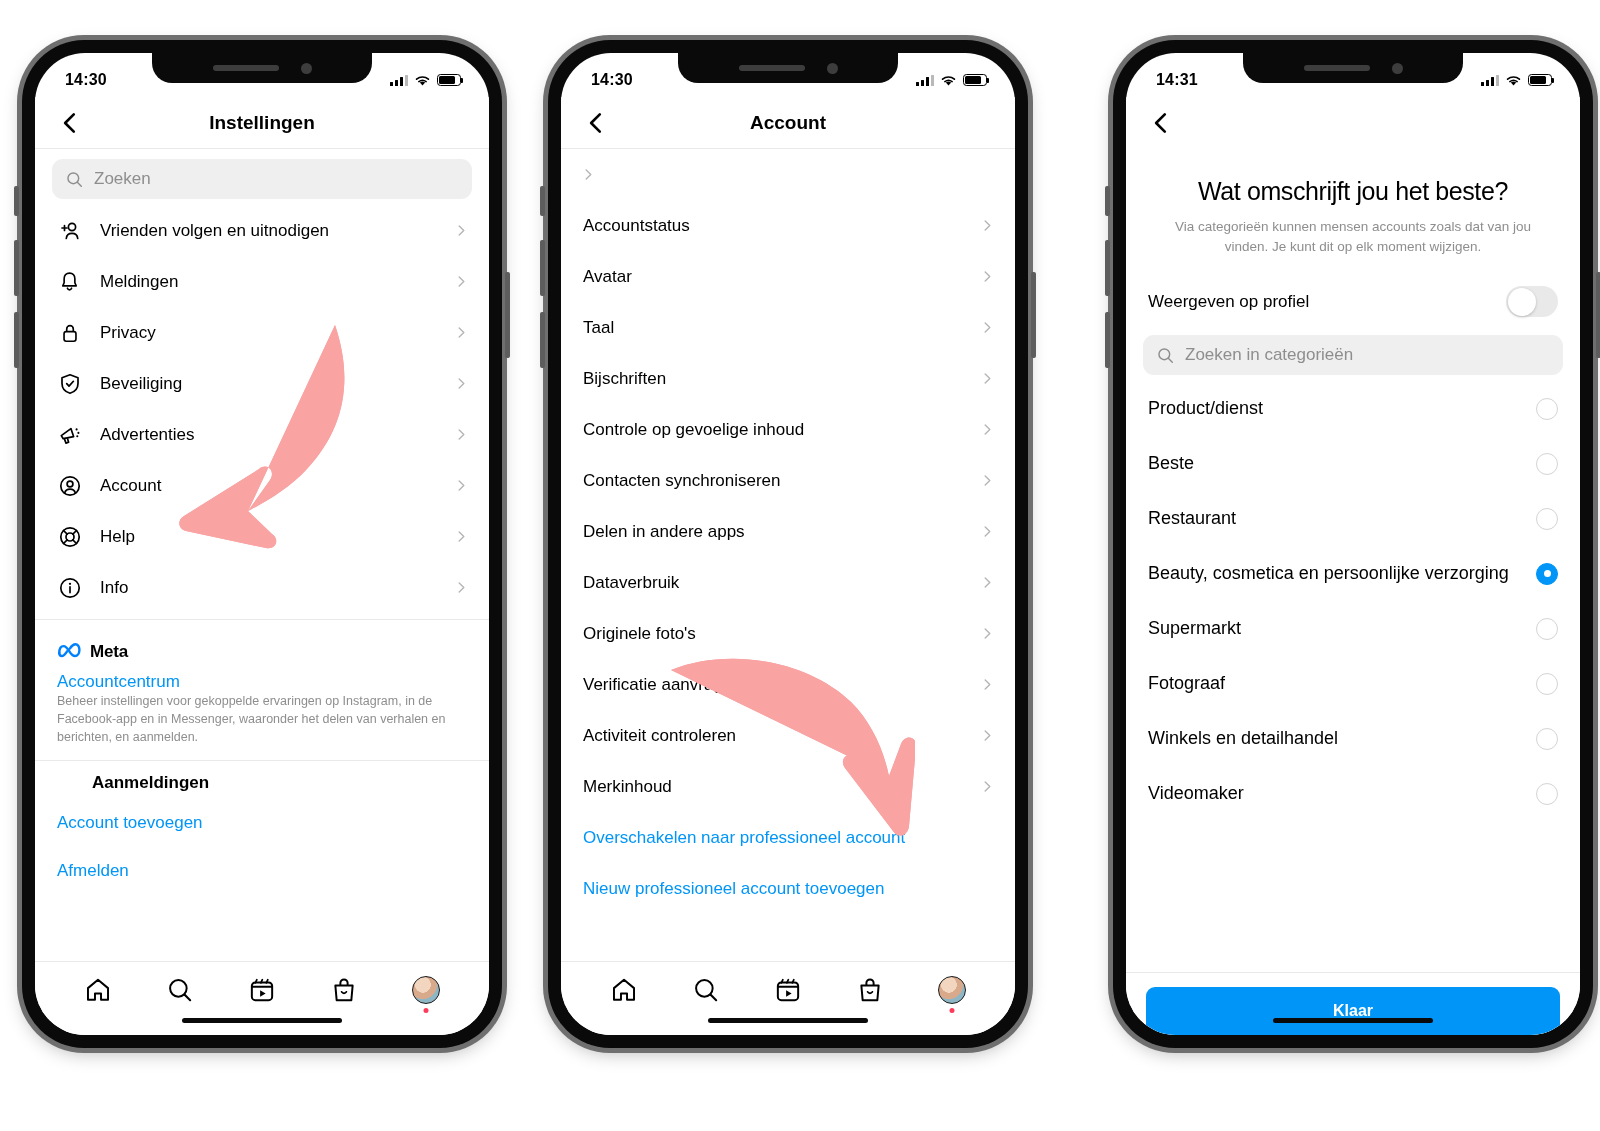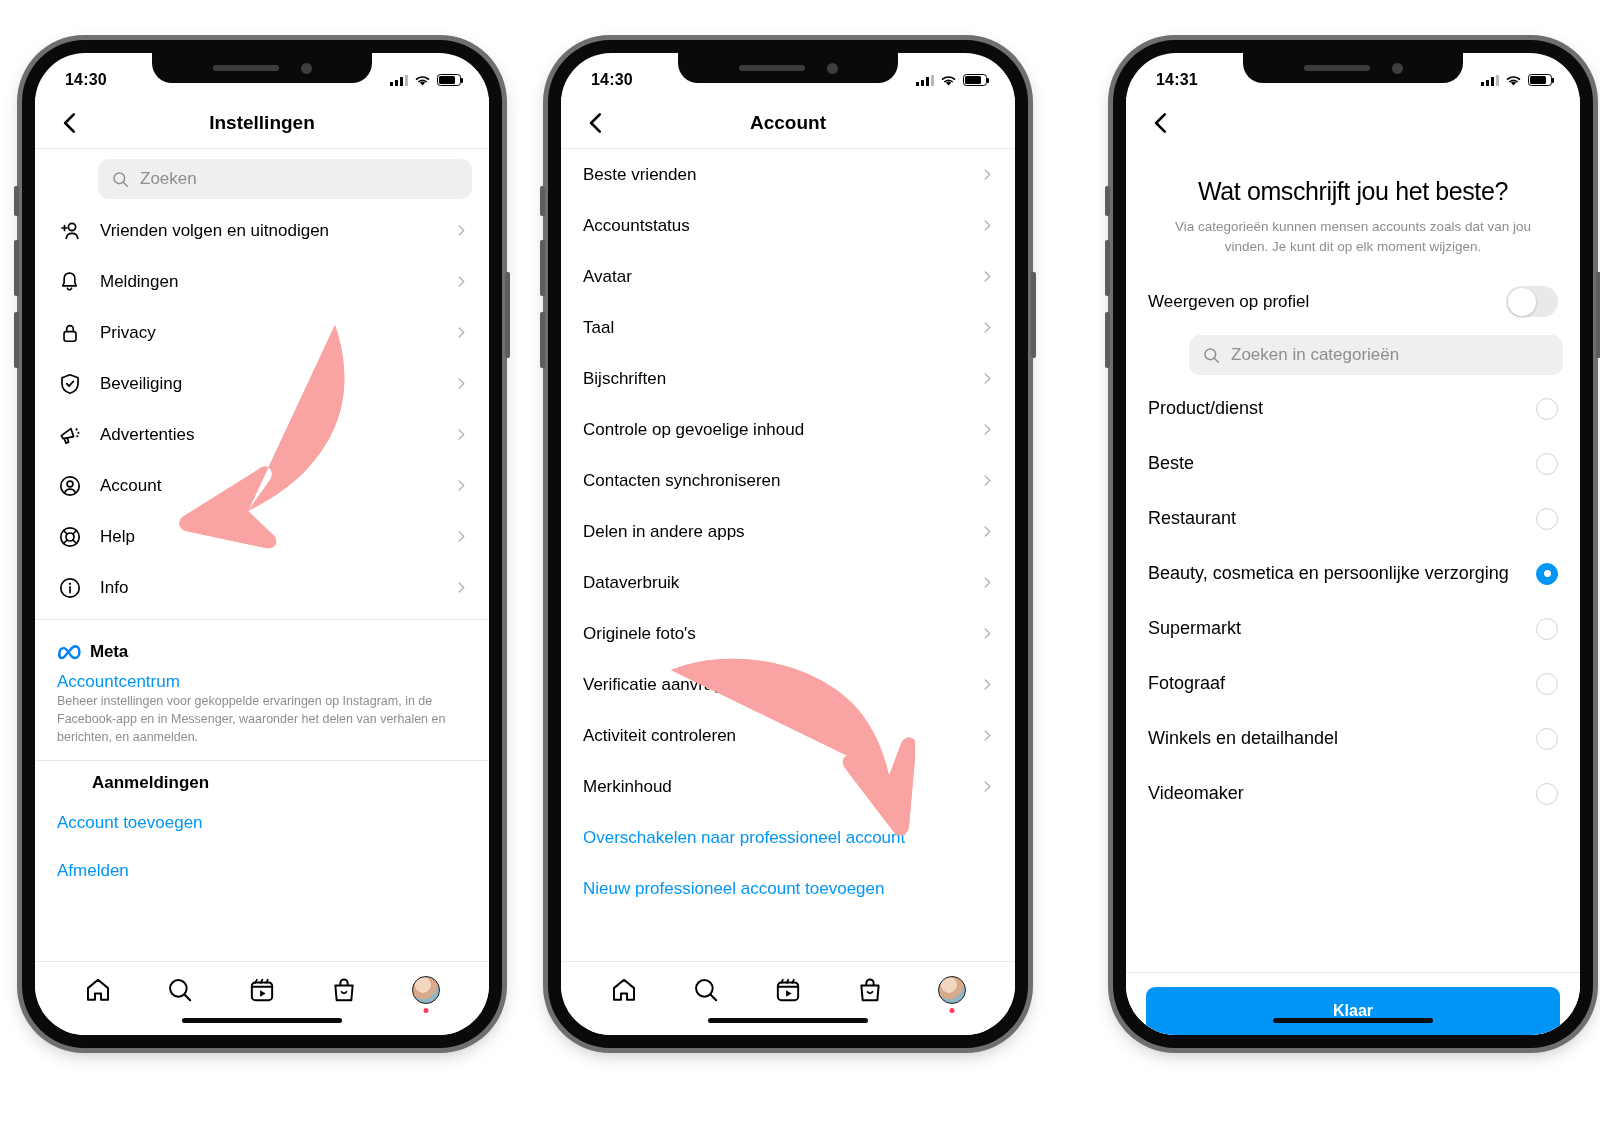--- a/index.html
+++ b/index.html
@@ -82,21 +82,21 @@
   .navbar.bordered { border-bottom: 1px solid #e9e9e9; }
   .back-chevron { width: 26px; height: 26px; flex: none; }
   .nav-title {
     position: absolute; left: 0; right: 0; text-align: center;
     font-size: 19px; font-weight: bold; color: #000; pointer-events: none;
   }
 
   
   .content { height: calc(100% - 96px); overflow: hidden; position: relative; }
 
-  .search-wrap { padding: 10px 17px 6px 17px; margin-left: 46px; }
+  .search-wrap { padding: 10px 17px 6px 17px; }
   .search-box {
     background: #efefef; border-radius: 11px; height: 40px;
     display: flex; align-items: center; gap: 11px; padding: 0 14px;
   }
   .search-placeholder { color: #8e8e8e; font-size: 17px; }
 
   .row {
     display: flex; align-items: center;
     padding: 0 22px; height: 51px; gap: 18px;
     background: #fff;
@@ -106,21 +106,21 @@
   .chev { width: 11px; height: 11px; flex:none; }
 
   .plain-row { padding-left: 22px; height: 51px; }
   .plain-row .label { font-size: 17px; }
 
   .divider { height: 1px; background: #e9e9e9; margin: 6px 0; }
   .divider-full { height: 1px; background: #e9e9e9; }
 
   
   .meta-block { padding: 16px 22px 14px 22px; }
-  .meta-head { display: flex; align-items: center; gap: 7px; margin-bottom: 10px;}
+  .meta-head { display: flex; align-items: flex-start; gap: 7px; margin-bottom: 10px;}
   .meta-word { font-size: 17px; font-weight: bold; color:#000; letter-spacing:-.2px;}
   .link-blue { color: #0095f6; font-size: 17px; }
   .meta-desc { color: #8e8e8e; font-size: 12.5px; line-height: 1.45; }
 
   .section-head { padding: 12px 22px 6px 22px; font-size: 17px; font-weight: bold; color: #000; margin-left: 35px; }
   .link-row { padding: 14px 22px; }
 
   
   .tabbar {
     position: absolute; bottom: 0; left: 0; right: 0;
@@ -437,21 +437,20 @@
 
       <div class="navbar bordered">
         <svg class="back-chevron" viewBox="0 0 24 24">
           <path d="M15.5 4 L7.5 12 L15.5 20" stroke="#000" stroke-width="2.4" fill="none" stroke-linecap="round" stroke-linejoin="round"></path>
         </svg>
         <div class="nav-title">Account</div>
       </div>
 
       <div class="content">
         <div class="row plain-row">
-            <span class="label">Beste vrienden</span>
             <svg class="chev" viewBox="0 0 12 12">
               <path d="M3.5 1 L8.5 6 L3.5 11" stroke="#b5b5b5" stroke-width="1.5" fill="none" stroke-linecap="round" stroke-linejoin="round"></path>
             </svg>
           </div>
         <div class="row plain-row">
             <span class="label">Accountstatus</span>
             <svg class="chev" viewBox="0 0 12 12">
               <path d="M3.5 1 L8.5 6 L3.5 11" stroke="#b5b5b5" stroke-width="1.5" fill="none" stroke-linecap="round" stroke-linejoin="round"></path>
             </svg>
           </div>

